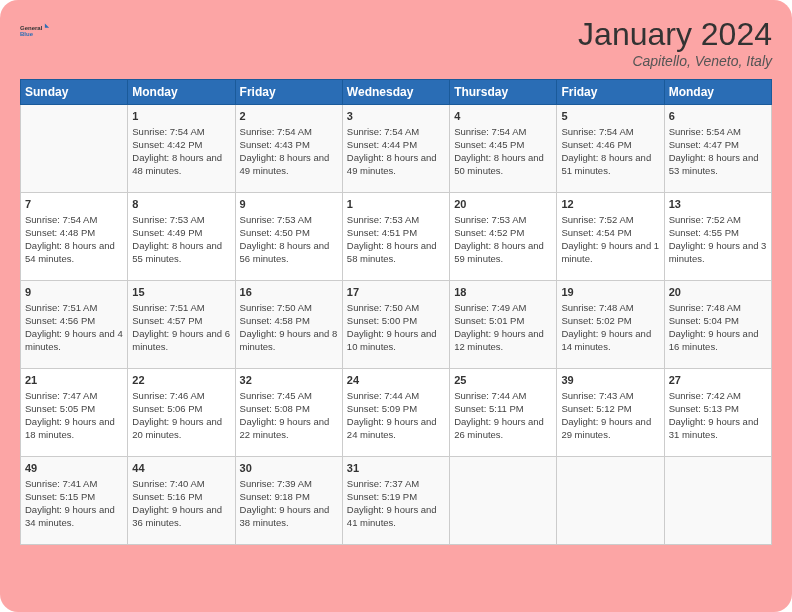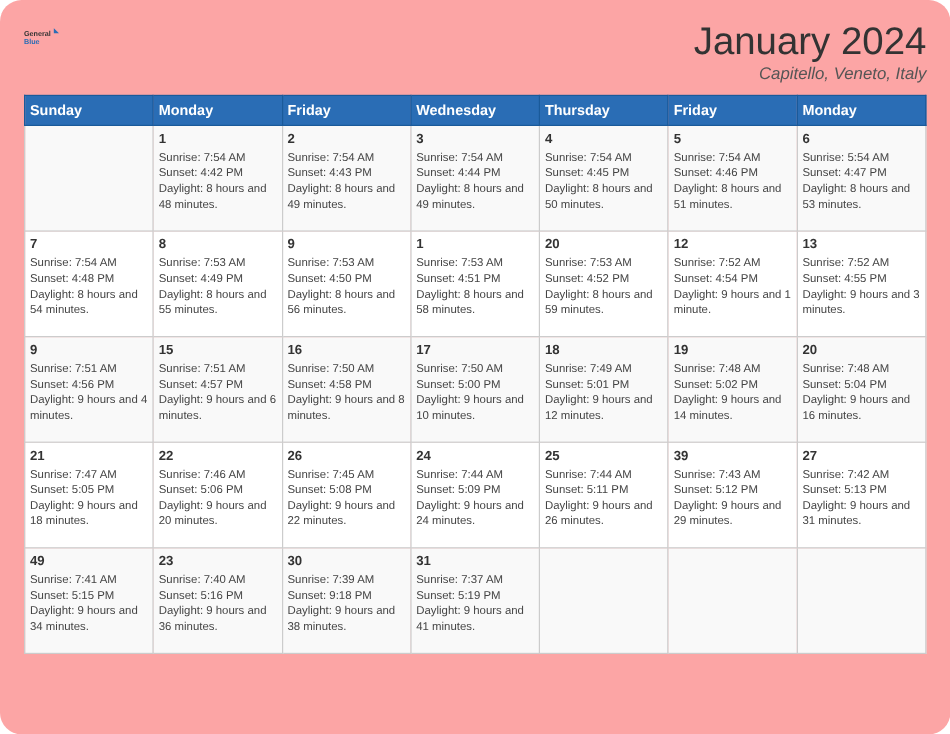--- a/index.html
+++ b/index.html
@@ -279,21 +279,21 @@
 and 18 minutes.</div>
           </td>
           <td>
             <span class="day-number">22</span>
             <div class="day-content">Sunrise: 7:46 AM
 Sunset: 5:06 PM
 Daylight: 9 hours
 and 20 minutes.</div>
           </td>
           <td>
-            <span class="day-number">26</span>
+            <span class="day-number">32</span>
             <div class="day-content">Sunrise: 7:45 AM
 Sunset: 5:08 PM
 Daylight: 9 hours
 and 22 minutes.</div>
           </td>
           <td>
             <span class="day-number">24</span>
             <div class="day-content">Sunrise: 7:44 AM
 Sunset: 5:09 PM
 Daylight: 9 hours
@@ -323,21 +323,21 @@
         </tr>
         <tr>
           <td>
             <span class="day-number">49</span>
             <div class="day-content">Sunrise: 7:41 AM
 Sunset: 5:15 PM
 Daylight: 9 hours
 and 34 minutes.</div>
           </td>
           <td>
-            <span class="day-number">23</span>
+            <span class="day-number">44</span>
             <div class="day-content">Sunrise: 7:40 AM
 Sunset: 5:16 PM
 Daylight: 9 hours
 and 36 minutes.</div>
           </td>
           <td>
             <span class="day-number">30</span>
             <div class="day-content">Sunrise: 7:39 AM
 Sunset: 9:18 PM
 Daylight: 9 hours

